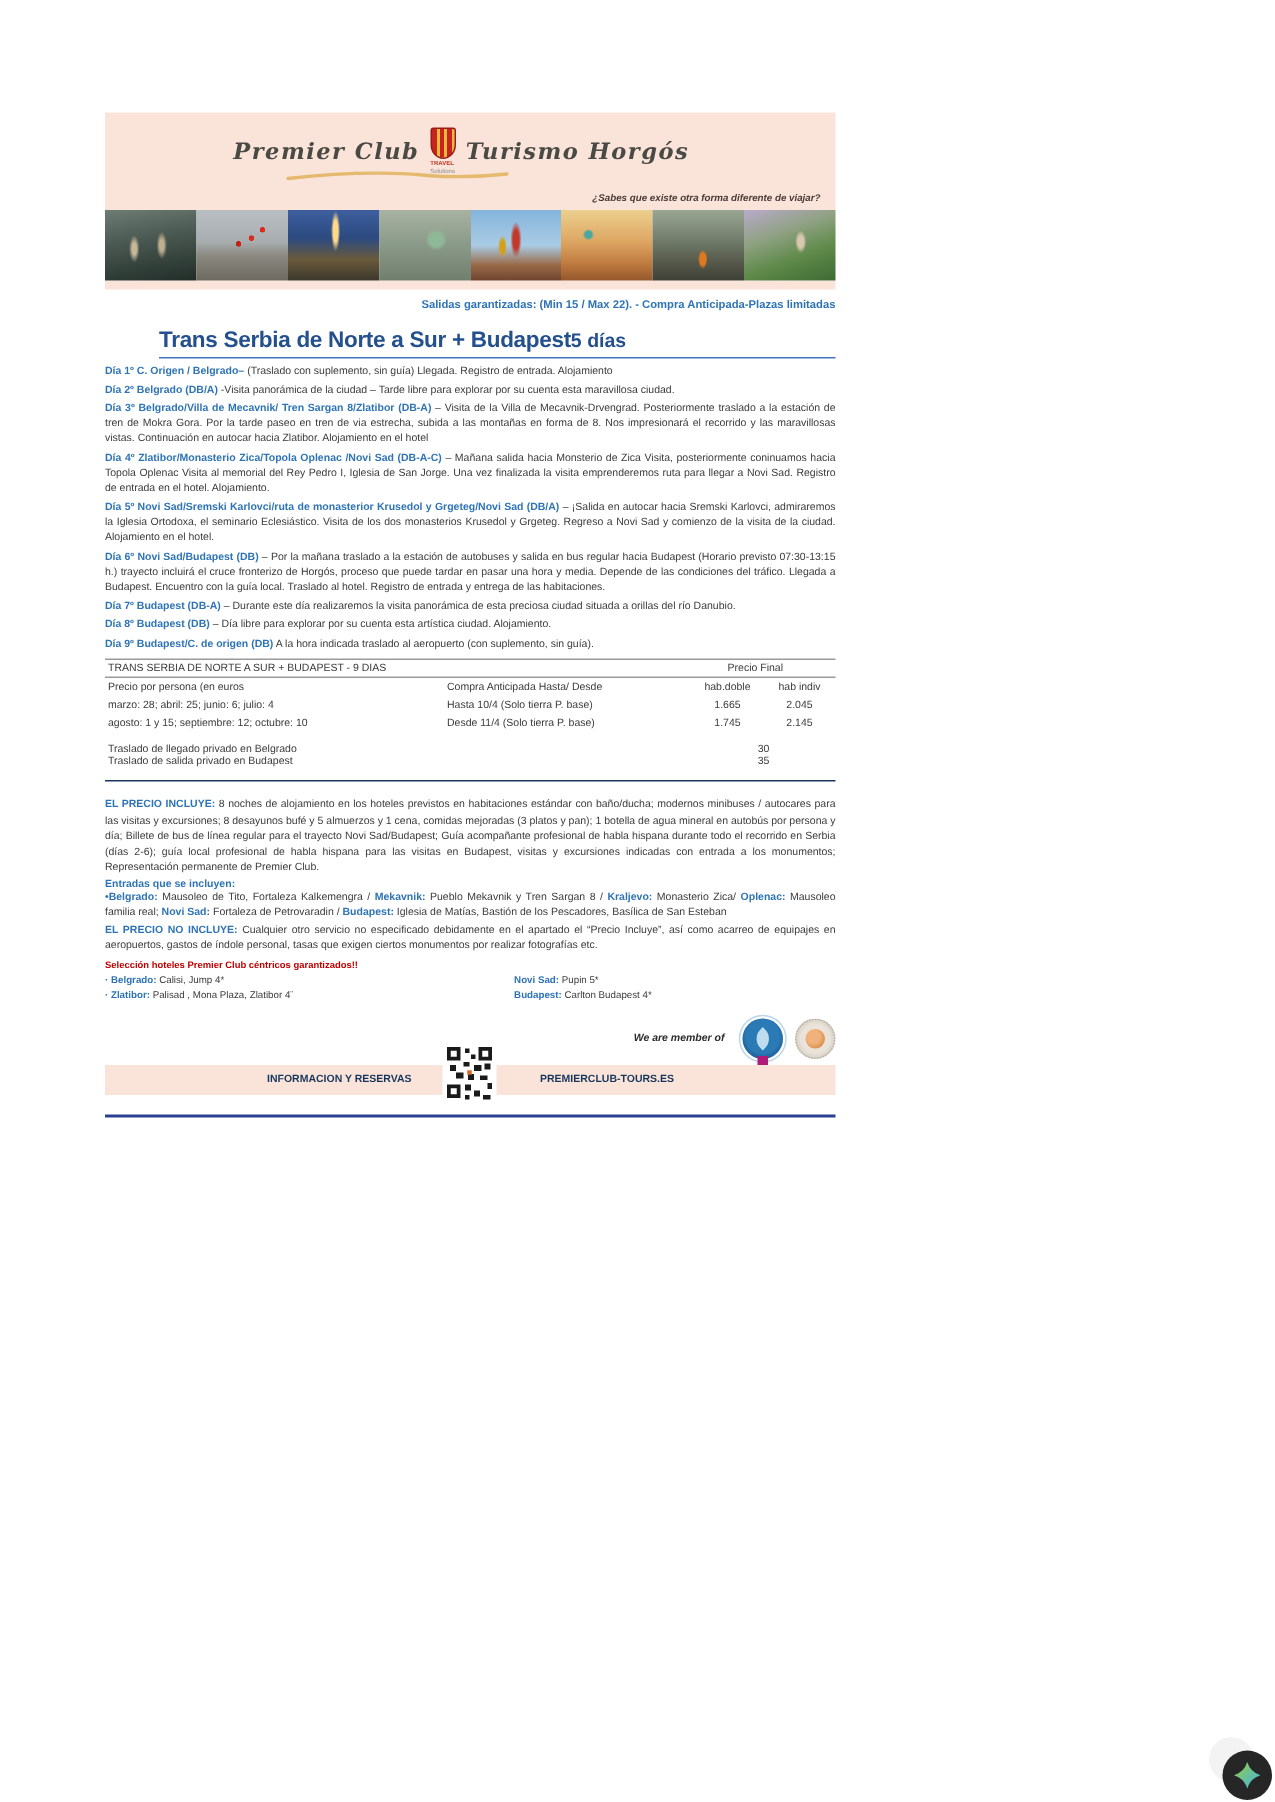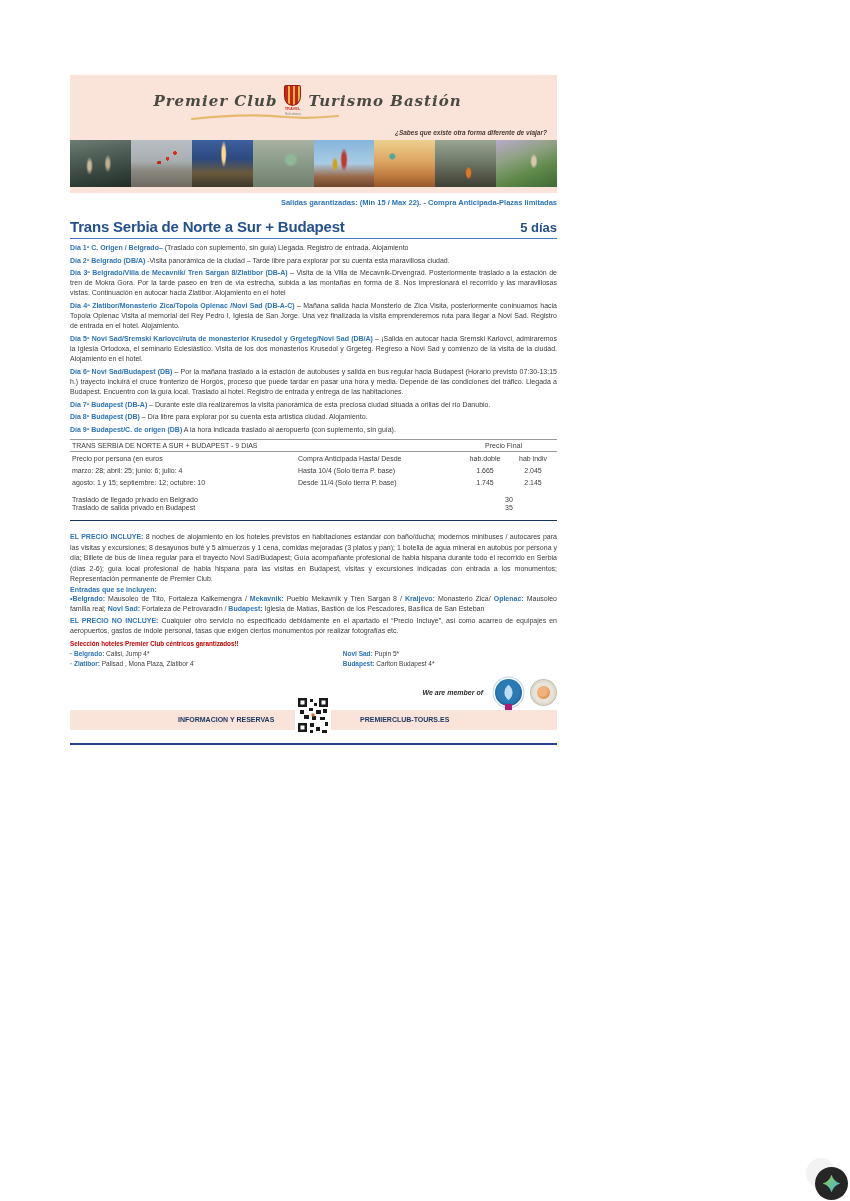--- a/index.html
+++ b/index.html
@@ -54,23 +54,24 @@
   .photo-strip{display:flex;height:47px;}
   .photo-strip .ph{flex:1 1 0;}
   .pink-strip{background:#fae3d9;height:6px;}
   
   .notices{margin-top:5px;text-align:right;}
   .notices div{
     font-size:7.5px;font-weight:bold;color:#2e74b5;line-height:1.45;
   }
   
   .title-row{
-    display:flex;justify-content:space-between;align-items:baseline;
+    display:flex;align-items:baseline;
     margin-top:9px;padding-bottom:3px;
     border-bottom:1.5px solid #4472c4;
+    margin-left:36px;
   }
   .doc-title{font-size:15px;font-weight:bold;color:#25508e;letter-spacing:-0.2px;}
   .doc-days{font-size:13px;font-weight:bold;color:#25508e;}
   
   .itinerary{margin-top:4px;}
   .itinerary p{
     margin:0 0 2.5px 0;
     font-size:7px;line-height:1.45;
     text-align:justify;color:#3b3b3b;
   }
@@ -170,21 +171,21 @@
   <div class="brand-band">
     <svg class="swoosh" viewBox="0 0 150 12">
       <path d="M2 8 Q 55 2 95 6 Q 120 8 148 5" fill="none" stroke="#e0b25a" stroke-width="2.2" stroke-linecap="round" opacity="0.85"></path>
     </svg>
     <div class="brand-row">
       <span class="brand-script">Premier Club</span>
       <span class="crest-wrap">
         <span class="crest"></span>
         <span class="crest-sub"><span>TRAVEL</span><span class="s2">Solutions</span></span>
       </span>
-      <span class="brand-script">Turismo Bastión</span>
+      <span class="brand-script">Turismo Horgós</span>
     </div>
     <div class="tagline">¿Sabes que existe otra forma diferente de viajar?</div>
   </div>
 
   <div class="photo-strip">
 
   <div class="ph" style="background: radial-gradient(5px 13px at 32% 55%, rgb(200, 184, 154) 30%, transparent 70%), radial-gradient(5px 13px at 62% 50%, rgb(191, 174, 144) 30%, transparent 70%), linear-gradient(170deg, rgb(109, 125, 116) 0%, rgb(75, 90, 82) 40%, rgb(50, 64, 58) 75%, rgb(35, 45, 40) 100%);"></div>
       <div class="ph" style="background: radial-gradient(3px at 72% 28%, rgb(217, 43, 32) 60%, transparent 65%), radial-gradient(3px at 60% 40%, rgb(217, 43, 32) 60%, transparent 65%), radial-gradient(3px at 46% 48%, rgb(196, 35, 24) 60%, transparent 65%), linear-gradient(rgb(184, 190, 194) 0%, rgb(168, 174, 176) 45%, rgb(138, 136, 128) 65%, rgb(110, 106, 96) 100%);"></div>
       <div class="ph" style="background: radial-gradient(4px 18px at 52% 30%, rgb(255, 217, 138) 40%, transparent 75%), linear-gradient(rgb(62, 95, 158) 0%, rgb(44, 74, 128) 40%, rgb(106, 90, 60) 70%, rgb(60, 56, 44) 100%);"></div>
       <div class="ph" style="background: radial-gradient(9px at 62% 42%, rgb(143, 184, 151) 50%, transparent 80%), linear-gradient(rgb(168, 178, 162) 0%, rgb(138, 154, 136) 50%, rgb(112, 126, 110) 100%);"></div>

